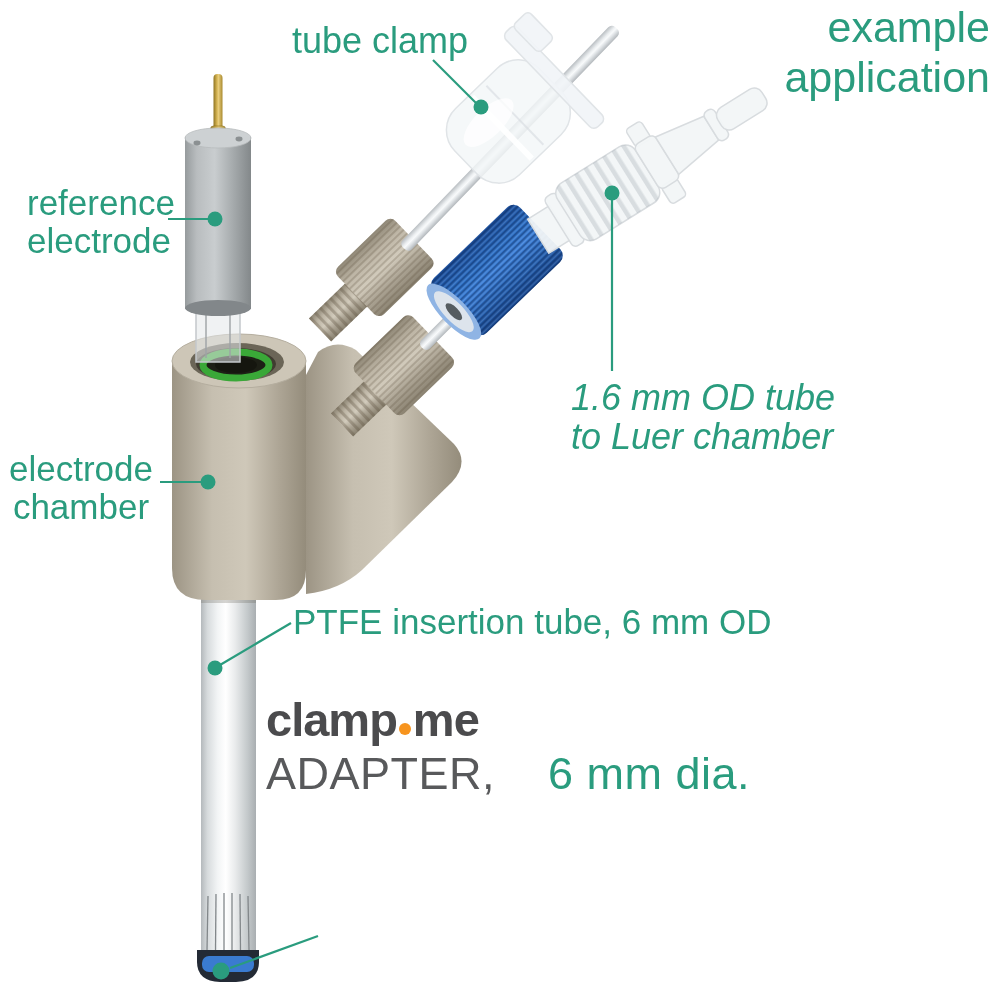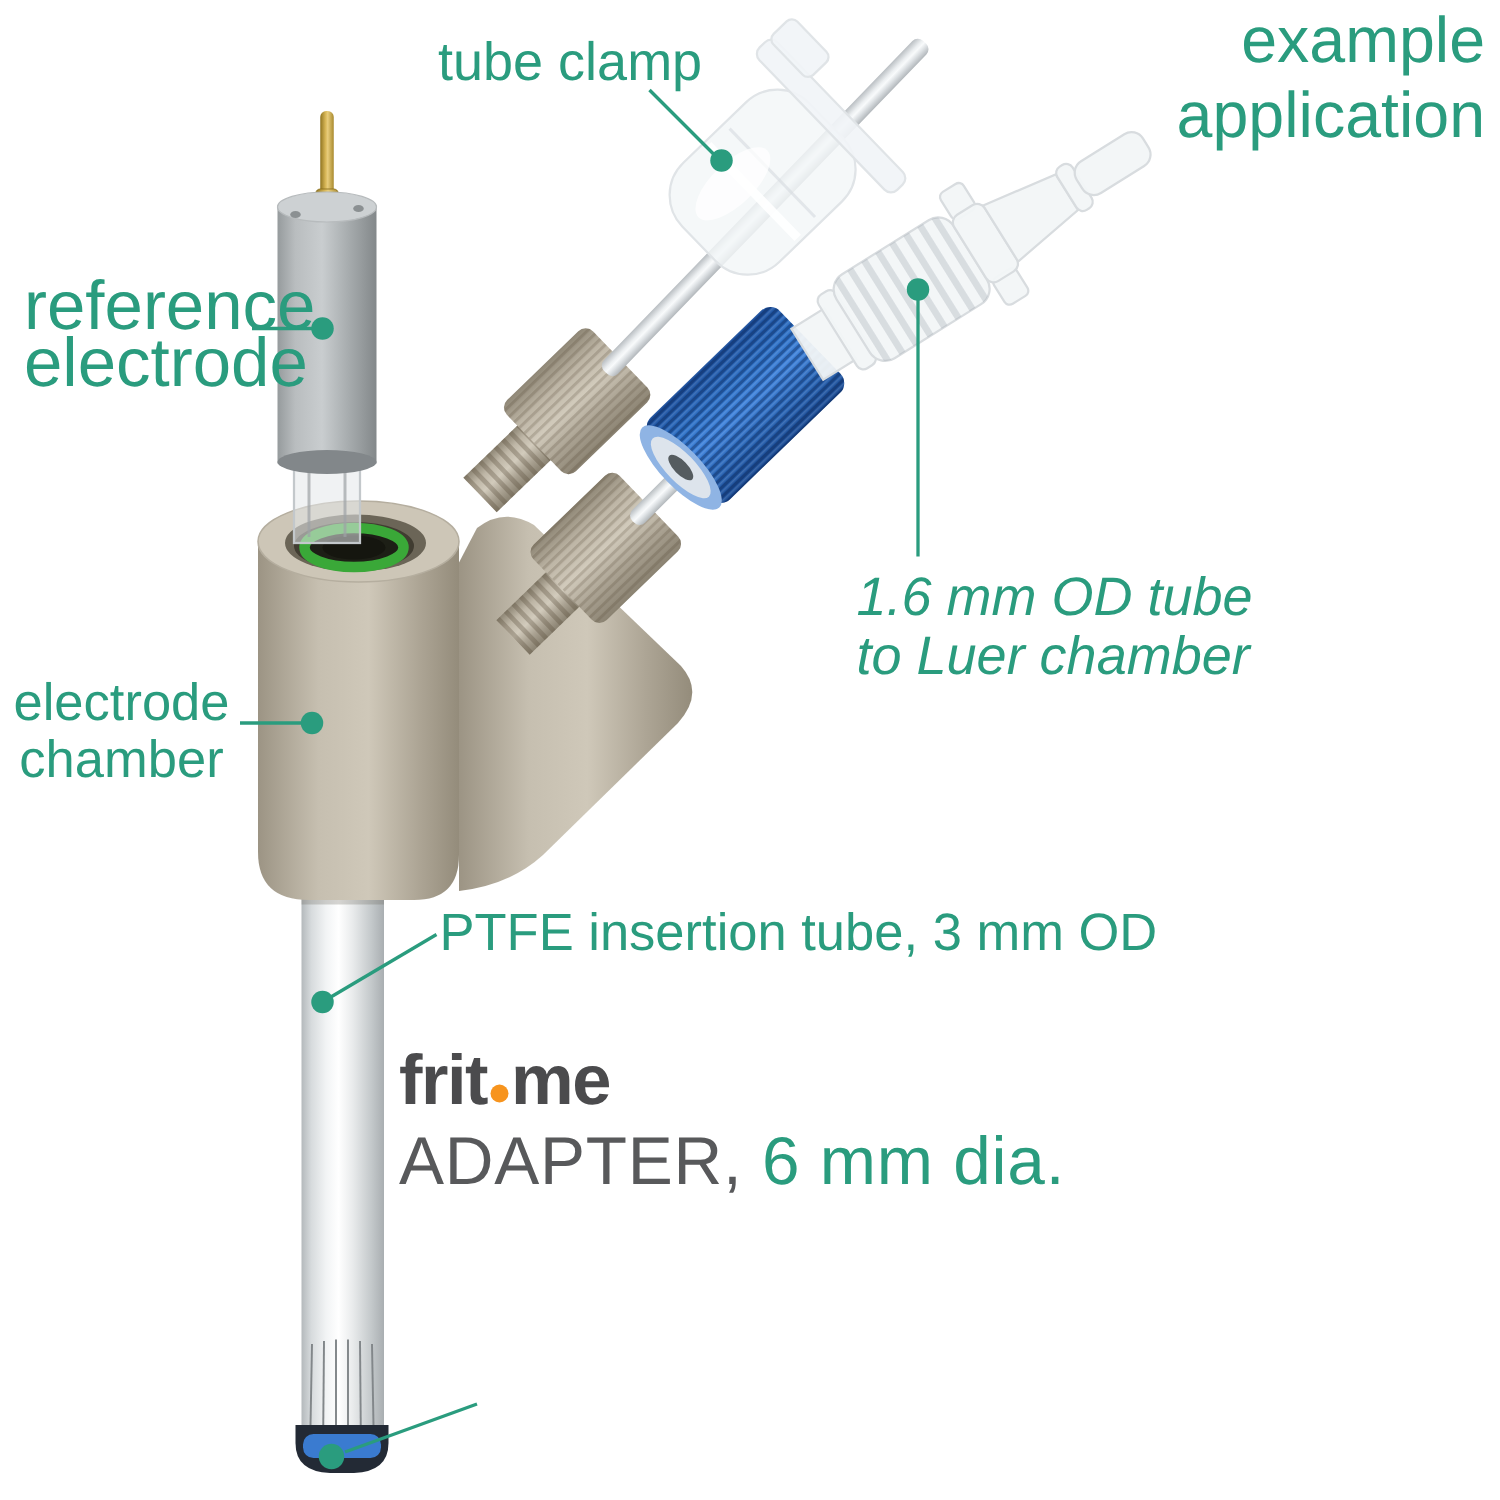--- a/index.html
+++ b/index.html
@@ -2,32 +2,32 @@
 <html><head>
 <meta charset="utf-8">
 <style>
   html,body{margin:0;padding:0;background:#fff;}
   #stage{position:relative;width:1000px;height:1000px;background:#ffffff;overflow:hidden;
          font-family:"Liberation Sans",sans-serif;}
   #art{position:absolute;left:0;top:0;}
   .label{position:absolute;color:#2a9c7e;}
   .note{right:10px;top:2px;font-size:43px;line-height:50px;text-align:right;}
   .lbl-tube-clamp{left:292px;top:20px;font-size:36px;}
-  .lbl-ref{left:16px;top:184px;font-size:46px;line-height:38px;}
+  .lbl-ref{left:27px;top:184px;font-size:35px;line-height:38px;}
   .lbl-chamber{left:0;top:450px;width:162px;text-align:center;font-size:35px;line-height:38px;}
   .lbl-luer{left:571px;top:378px;font-size:36px;line-height:39px;font-style:italic;}
   .lbl-ptfe{left:293px;top:602px;font-size:35px;}
   .lbl-frit{left:322px;top:908px;font-size:36px;}
   .brand{position:absolute;left:266px;top:692px;color:#4b4b4d;font-size:47px;font-weight:800;
          letter-spacing:-1px;}
   .brand .dot{display:inline-block;width:12px;height:12px;border-radius:50%;
          background:#f7941e;margin:0 2px 1px 2px;}
   .title{position:absolute;left:266px;top:744px;color:#58595b;font-size:45px;line-height:59px;
          letter-spacing:0.5px;font-weight:400;}
-  .title .hl{color:#2a9c7e;}
+  .title .hl{color:#2a9c7e;margin-left:40px;}
 </style>
 </head>
 <body>
 
 <div id="stage">
 
   <svg id="art" width="1000" height="1000" viewBox="0 0 1000 1000">
     <defs>
       <linearGradient id="gE" x1="0" y1="0" x2="1" y2="0">
         <stop offset="0" stop-color="#969b9d"></stop>
@@ -219,23 +219,23 @@
   <div class="label lbl-chamber">
     <div>electrode</div>
     <div>chamber</div>
   </div>
 
   <div class="label lbl-luer">
     <div>1.6 mm OD tube</div>
     <div>to Luer chamber</div>
   </div>
 
-  <div class="label lbl-ptfe">PTFE insertion tube, 3 mm OD</div>
+  <div class="label lbl-ptfe">PTFE insertion tube, 6 mm OD</div>
 
 
   <div class="brand">
-    <span>frit</span><span class="dot"></span><span>me</span>
+    <span>clamp</span><span class="dot"></span><span>me</span>
   </div>
   <div class="title">
     <div><span>ADAPTER, </span><span class="hl">6 mm dia.</span></div>
   </div>
 
 </div>
 
 </body></html>

